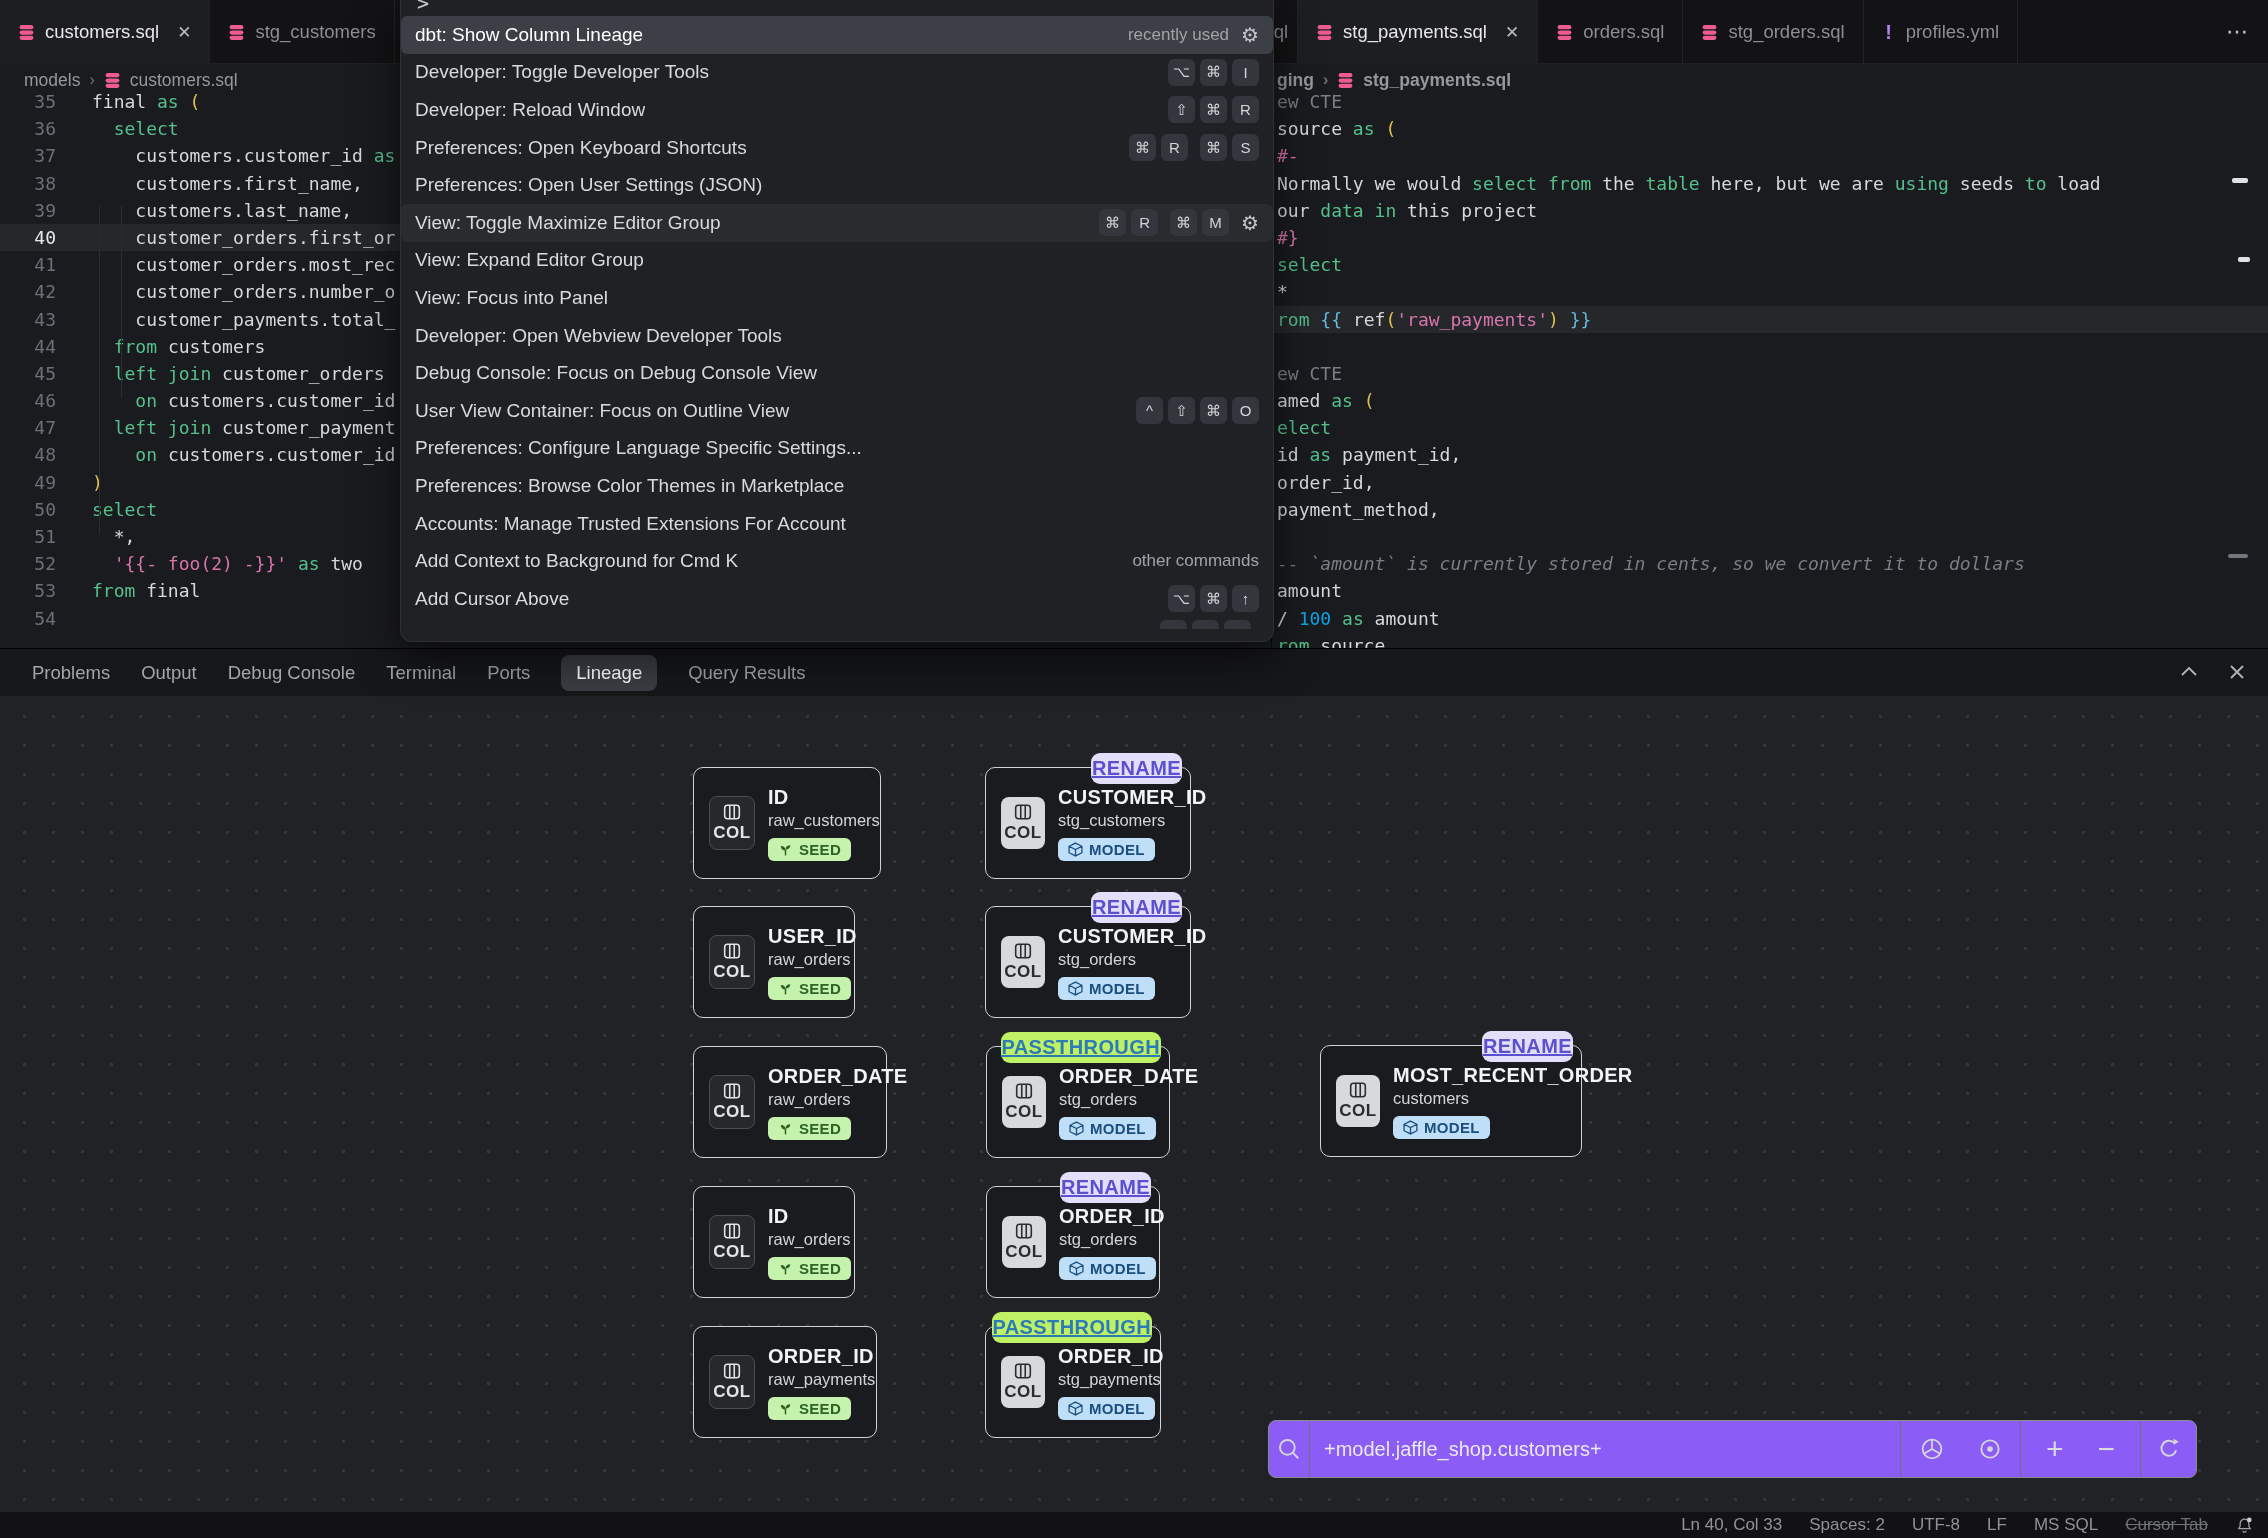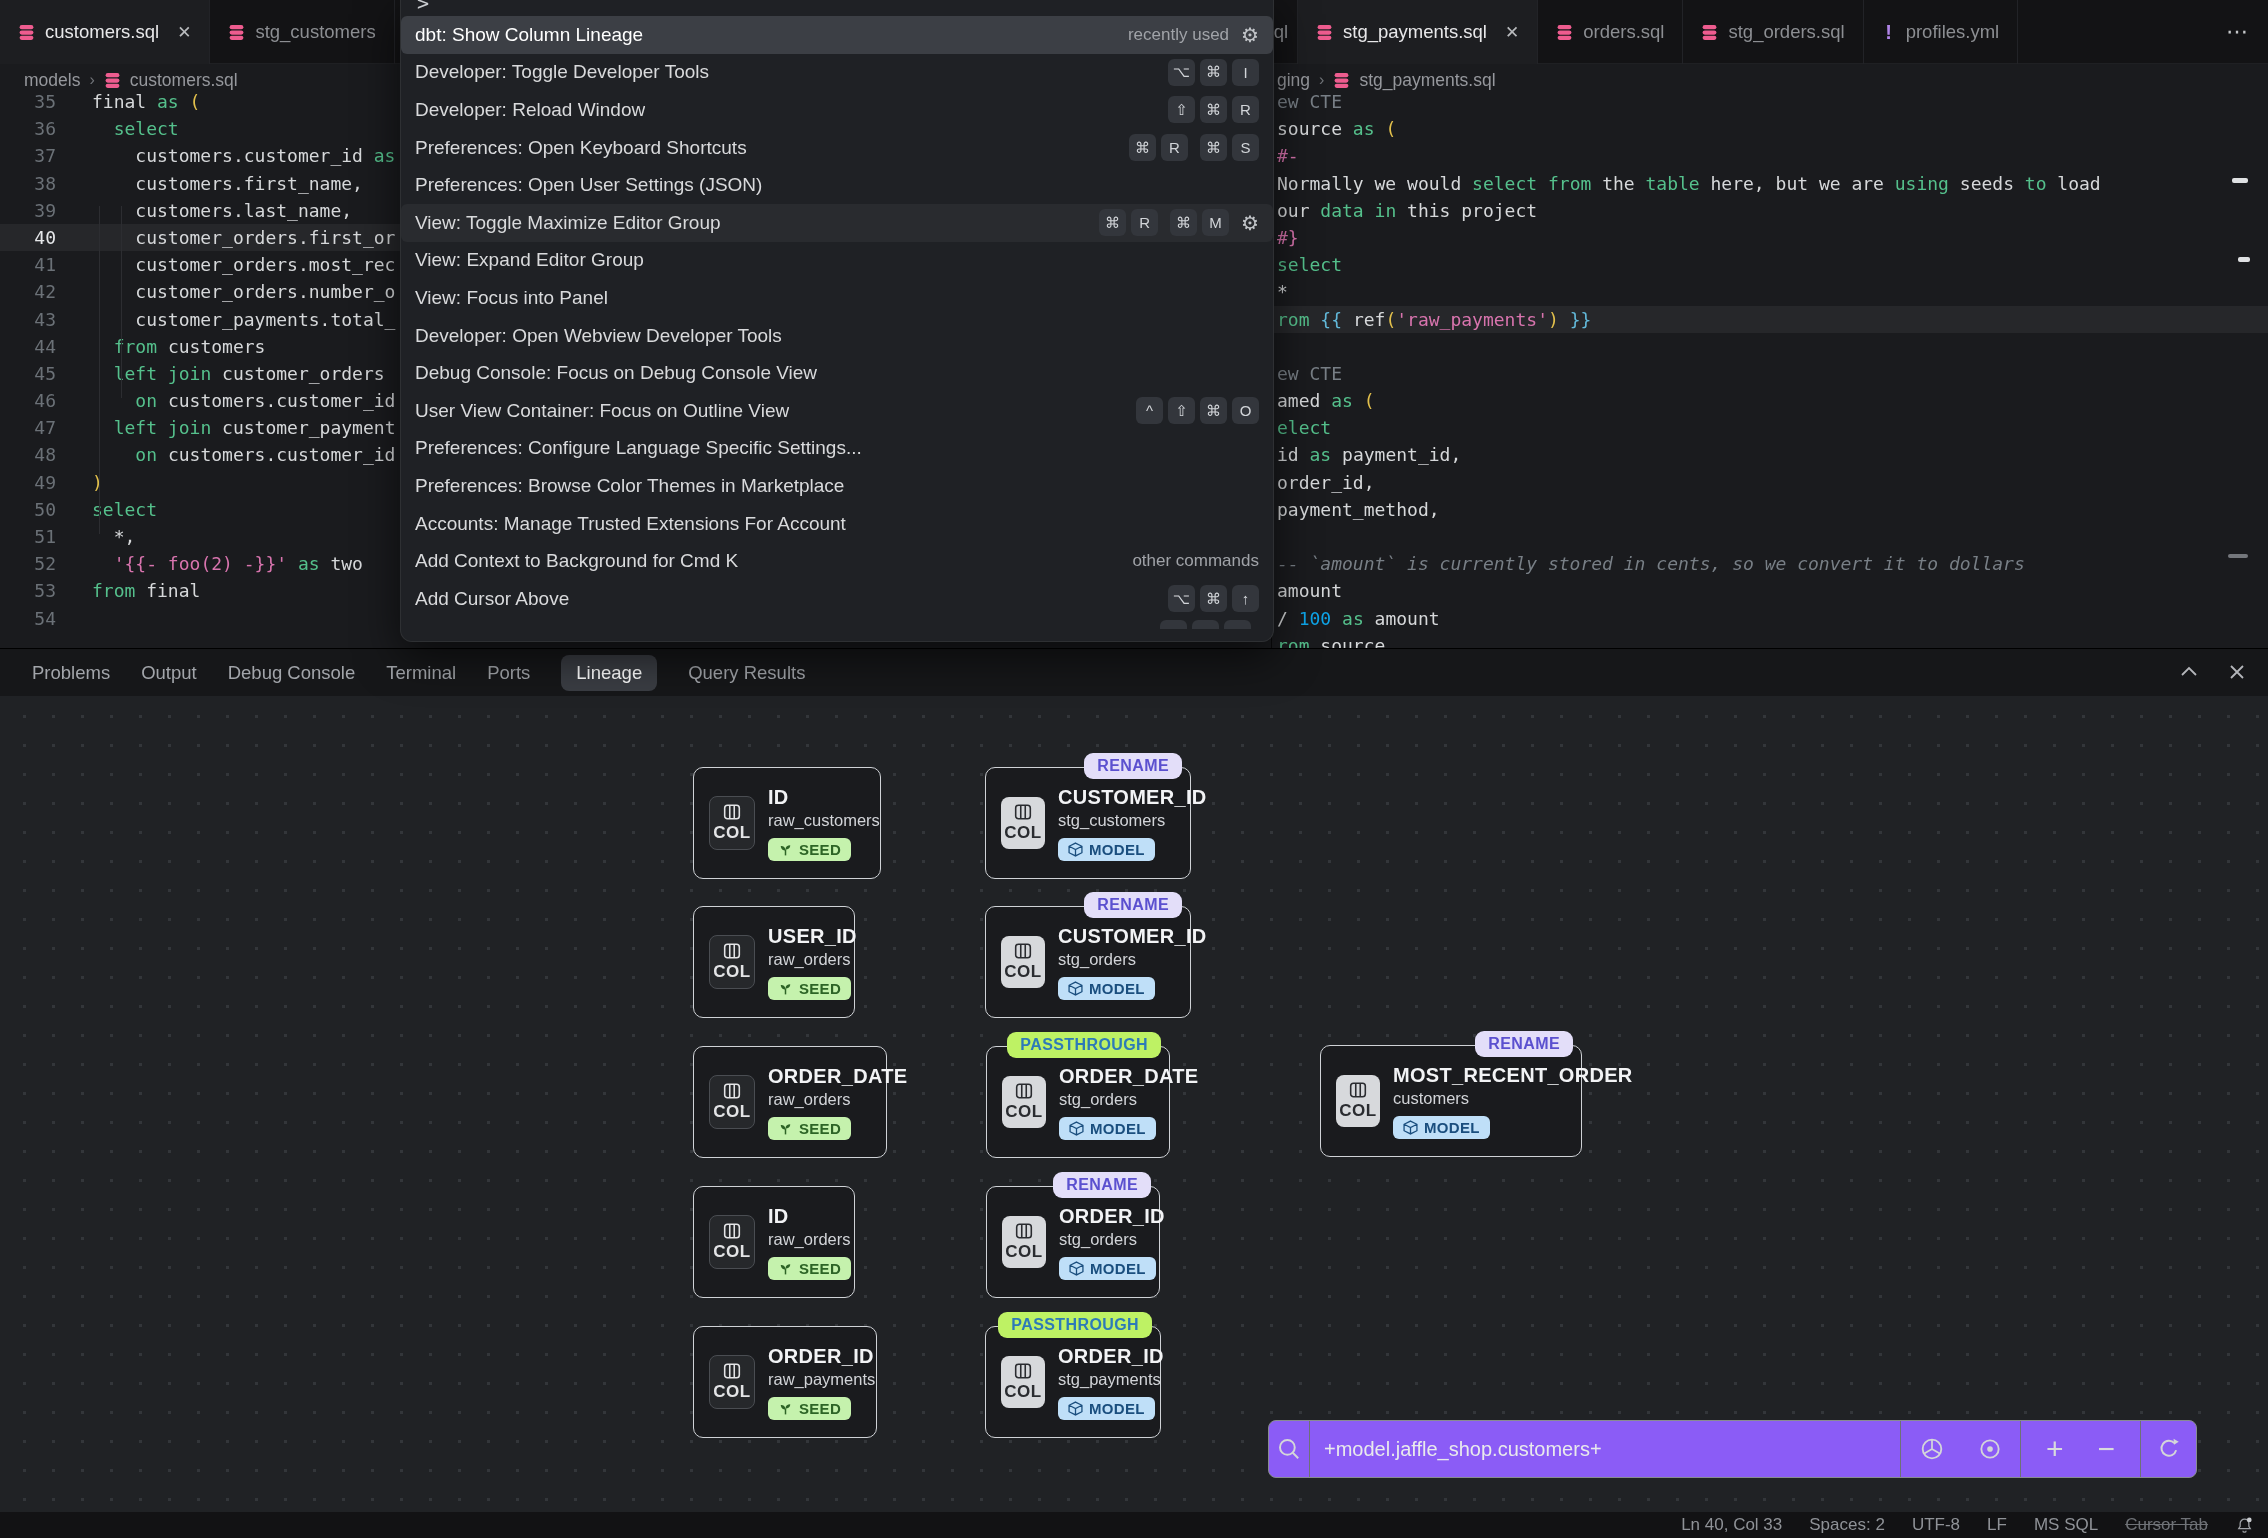--- a/index.html
+++ b/index.html
@@ -12,21 +12,21 @@
   .tab.active{background:#1d1e21;color:#e8e8ea;}
   .tab .tclose{margin-left:8px;font-size:17px;color:#b8babd;}
   .tab.partial{width:28px;overflow:hidden;padding:0 2px;}
   .ymlbang{color:#b084e8;font-weight:bold;font-size:20px;width:14px;text-align:center;}
   .overflowbtn{position:absolute;right:18px;top:0;height:64px;display:flex;align-items:center;color:#c6c8cb;font-size:22px;letter-spacing:2px;cursor:pointer;}
   
   .editor{position:absolute;top:64px;height:584px;background:#1a1b1e;overflow:hidden;}
   #editor-left{left:0;width:1270px;}
   #editor-right{left:1271px;width:997px;border-left:1px solid #0a0a0b;box-sizing:border-box;}
   .crumb{height:28px;display:flex;align-items:center;gap:9px;padding:2px 0 0 24px;color:#96989d;font-size:17.5px;}
-  #editor-right .crumb{padding-left:5px;}
+  #editor-right .crumb{padding-left:5px;font-weight:bold;}
   .crumb .sep{color:#6f7277;font-size:16px;}
   .codewrap{position:absolute;left:0;right:0;top:24px;}
   .cl{height:27.2px;line-height:27.2px;display:flex;white-space:pre;
       font-family:"DejaVu Sans Mono",monospace;font-size:18px;position:relative;}
   .cl.hl{background:rgba(255,255,255,0.055);}
   .gut{flex:0 0 56px;text-align:right;color:#6b7177;}
   .cl.hl .gut{color:#e6e8ea;}
   .ctext{margin-left:36px;}
   .nogut .ctext{margin-left:5px;}
   .tk-k{color:#55c08c}.tk-d{color:#d6d8da}.tk-y{color:#e2c04c}.tk-p{color:#d874ae}
@@ -69,21 +69,21 @@
            justify-content:center;gap:2px;flex:0 0 44px;}
   .colchip.dark{background:#26282b;border:1px solid #4a4d52;color:#e3e4e6;}
   .colchip.light{background:#d7d9dc;color:#2a2c30;}
   .colchip .coltxt{font-size:17px;font-weight:bold;letter-spacing:.5px;}
   .ntitle{font-size:20px;font-weight:600;color:#f2f3f5;letter-spacing:.3px;line-height:24px;}
   .nsub{font-size:16.5px;color:#d2d4d8;line-height:21px;margin-top:1px;}
   .pill{display:inline-flex;align-items:center;gap:6px;margin-top:7px;padding:3px 10px;border-radius:6px;
         font-size:15px;font-weight:bold;letter-spacing:.3px;}
   .pill.seed{background:#c5f2ad;color:#2d6426;}
   .pill.model{background:#bfdff8;color:#1a4e7e;}
-  .ntag{position:absolute;top:-15px;right:8px;padding:4px 13px;border-radius:9px;font-size:16px;font-weight:bold;letter-spacing:.4px;}
+  .ntag{position:absolute;top:-15px;right:8px;padding:4px 1px;border-radius:9px;font-size:20px;font-weight:bold;letter-spacing:.4px;text-decoration:underline;}
   .ntag.rename{background:#e3def9;color:#5b50cf;}
   .ntag.passthrough{background:#bef264;color:#2d7ab8;}
   #edges{position:absolute;left:0;top:696px;pointer-events:none;}
   
   #lin-toolbar{position:absolute;left:1268px;top:1420px;width:929px;height:58px;background:#8b5cf6;
                border:1.5px solid #888b90;border-radius:8px;display:flex;align-items:stretch;box-sizing:border-box;}
   .sb-cell{display:flex;align-items:center;justify-content:center;border-left:1px solid #6e7176;}
   .sb-cell:first-child{border-left:none;}
   .sb-icon-cell{width:40px;}
   .sb-input-cell{flex:1;justify-content:flex-start;border-left:1px solid #6e7176;}

